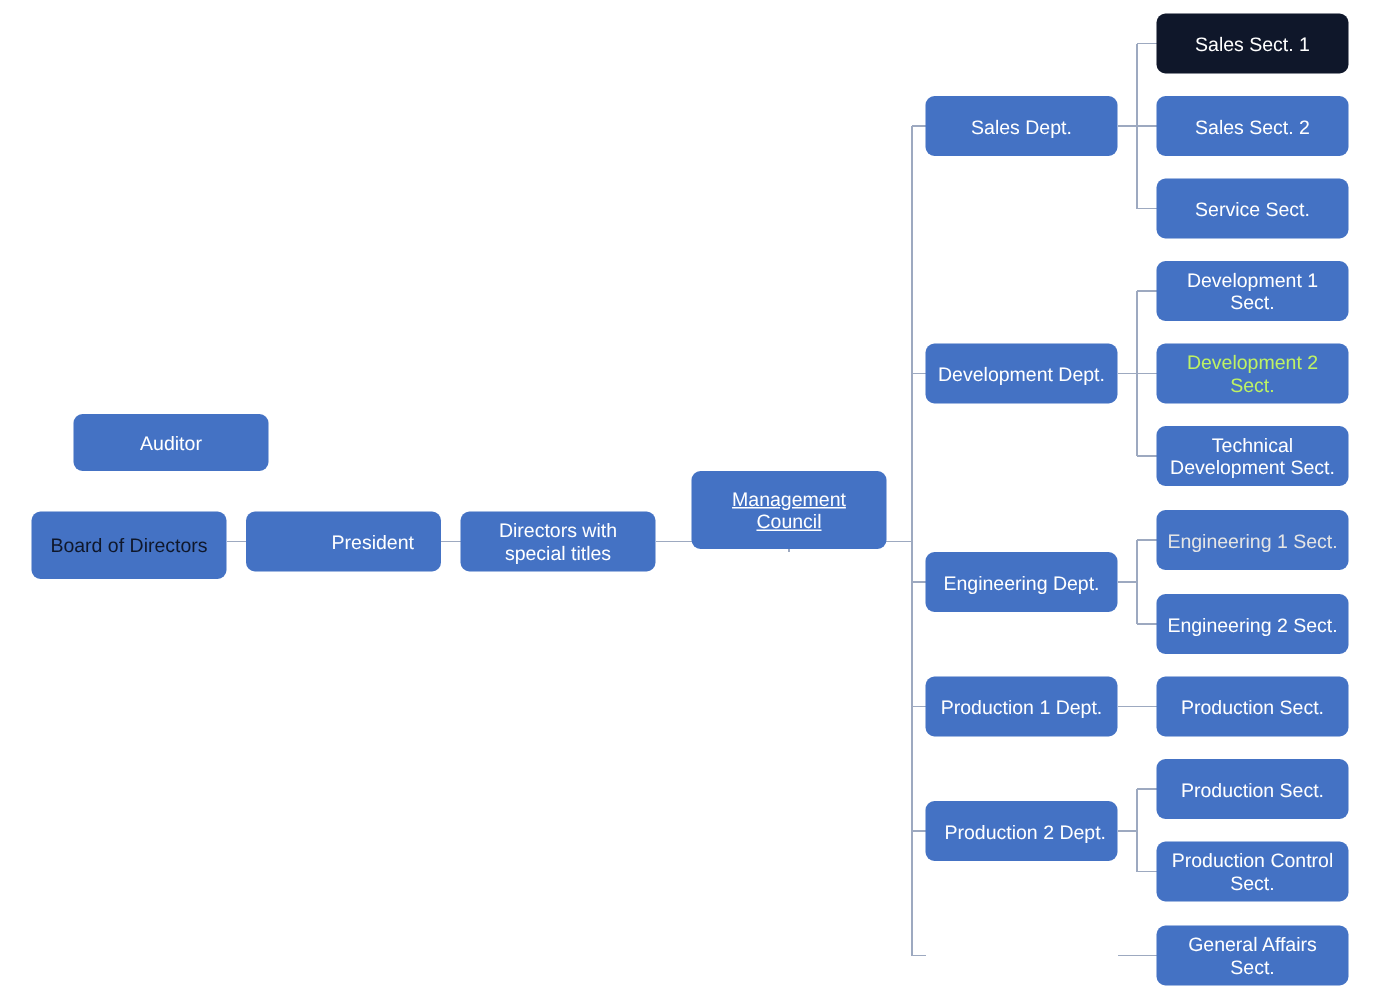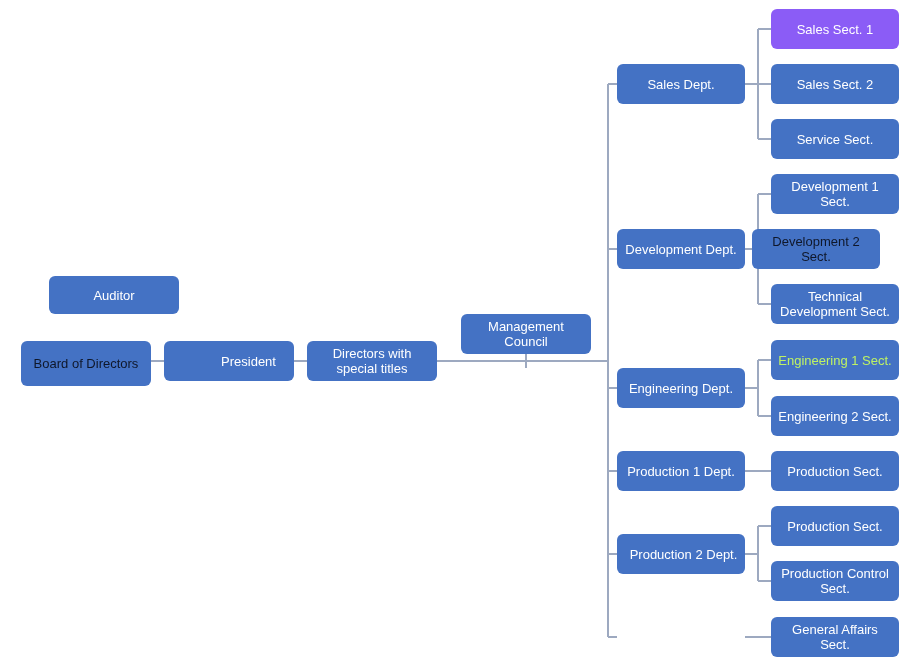--- a/index.html
+++ b/index.html
@@ -92,39 +92,39 @@
 
       <line x1="745" y1="637" x2="771" y2="637"></line>
     </g>
   </svg>
 
   <div class="node" style="left: 21px; top: 276px; width: 130px; height: 38px; background: rgb(68, 114, 196); color: rgb(255, 255, 255); margin-left: 28px;">Auditor</div>
   <div class="node" style="left: 21px; top: 341px; width: 130px; height: 45px; background: rgb(68, 114, 196); color: #0f172a;">Board of Directors</div>
   <div class="node" style="left: 164px; top: 341px; width: 130px; height: 40px; background: rgb(68, 114, 196); color: rgb(255, 255, 255); padding-left: 44px;">President</div>
   <div class="node" style="left: 307px; top: 341px; width: 130px; height: 40px; background: rgb(68, 114, 196); color: rgb(255, 255, 255);">Directors with
 special titles</div>
-  <div class="node" style="left: 461px; top: 314px; width: 130px; height: 40px; background: rgb(68, 114, 196); color: rgb(255, 255, 255);">Management
+  <div class="node" style="left: 461px; top: 314px; width: 130px; height: 52px; background: rgb(68, 114, 196); color: rgb(255, 255, 255); text-decoration: underline;">Management
 Council</div>
 
   <div class="node" style="left: 617px; top: 64px; width: 128px; height: 40px; background: rgb(68, 114, 196); color: rgb(255, 255, 255);">Sales Dept.</div>
   <div class="node" style="left: 617px; top: 229px; width: 128px; height: 40px; background: rgb(68, 114, 196); color: rgb(255, 255, 255);">Development Dept.</div>
   <div class="node" style="left: 617px; top: 368px; width: 128px; height: 40px; background: rgb(68, 114, 196); color: rgb(255, 255, 255);">Engineering Dept.</div>
   <div class="node" style="left: 617px; top: 451px; width: 128px; height: 40px; background: rgb(68, 114, 196); color: rgb(255, 255, 255);">Production 1  Dept.</div>
   <div class="node" style="left: 617px; top: 534px; width: 128px; height: 40px; background: rgb(68, 114, 196); color: rgb(255, 255, 255); padding-left: 10px;">Production 2  Dept.</div>
 
-  <div class="node" style="left: 771px; top: 9px; width: 128px; height: 40px; background: #8b5cf6; color: rgb(255, 255, 255);">Sales Sect. 1</div>
+  <div class="node" style="left: 771px; top: 9px; width: 128px; height: 40px; background: #0f172a; color: rgb(255, 255, 255);">Sales Sect. 1</div>
   <div class="node" style="left: 771px; top: 64px; width: 128px; height: 40px; background: rgb(68, 114, 196); color: rgb(255, 255, 255);">Sales Sect. 2</div>
   <div class="node" style="left: 771px; top: 119px; width: 128px; height: 40px; background: rgb(68, 114, 196); color: rgb(255, 255, 255);">Service Sect.</div>
   <div class="node" style="left: 771px; top: 174px; width: 128px; height: 40px; background: rgb(68, 114, 196); color: rgb(255, 255, 255);">Development 1
 Sect.</div>
-  <div class="node" style="left: 752px; top: 229px; width: 128px; height: 40px; background: rgb(68, 114, 196); color: #0f172a;">Development 2
+  <div class="node" style="left: 771px; top: 229px; width: 128px; height: 40px; background: rgb(68, 114, 196); color: #bef264;">Development 2
 Sect.</div>
   <div class="node" style="left: 771px; top: 284px; width: 128px; height: 40px; background: rgb(68, 114, 196); color: rgb(255, 255, 255);">Technical
 Development Sect.</div>
-  <div class="node" style="left: 771px; top: 340px; width: 128px; height: 40px; background: rgb(68, 114, 196); color: #bef264;">Engineering 1 Sect.</div>
+  <div class="node" style="left: 771px; top: 340px; width: 128px; height: 40px; background: rgb(68, 114, 196); color: #e5e5e5;">Engineering 1 Sect.</div>
   <div class="node" style="left: 771px; top: 396px; width: 128px; height: 40px; background: rgb(68, 114, 196); color: rgb(255, 255, 255);">Engineering 2 Sect.</div>
   <div class="node" style="left: 771px; top: 451px; width: 128px; height: 40px; background: rgb(68, 114, 196); color: rgb(255, 255, 255);">Production Sect.</div>
   <div class="node" style="left: 771px; top: 506px; width: 128px; height: 40px; background: rgb(68, 114, 196); color: rgb(255, 255, 255);">Production Sect.</div>
   <div class="node" style="left: 771px; top: 561px; width: 128px; height: 40px; background: rgb(68, 114, 196); color: rgb(255, 255, 255);">Production Control
 Sect.</div>
   <div class="node" style="left: 771px; top: 617px; width: 128px; height: 40px; background: rgb(68, 114, 196); color: rgb(255, 255, 255);">General Affairs Sect.</div>
 
 </div>
 
 </body></html>

